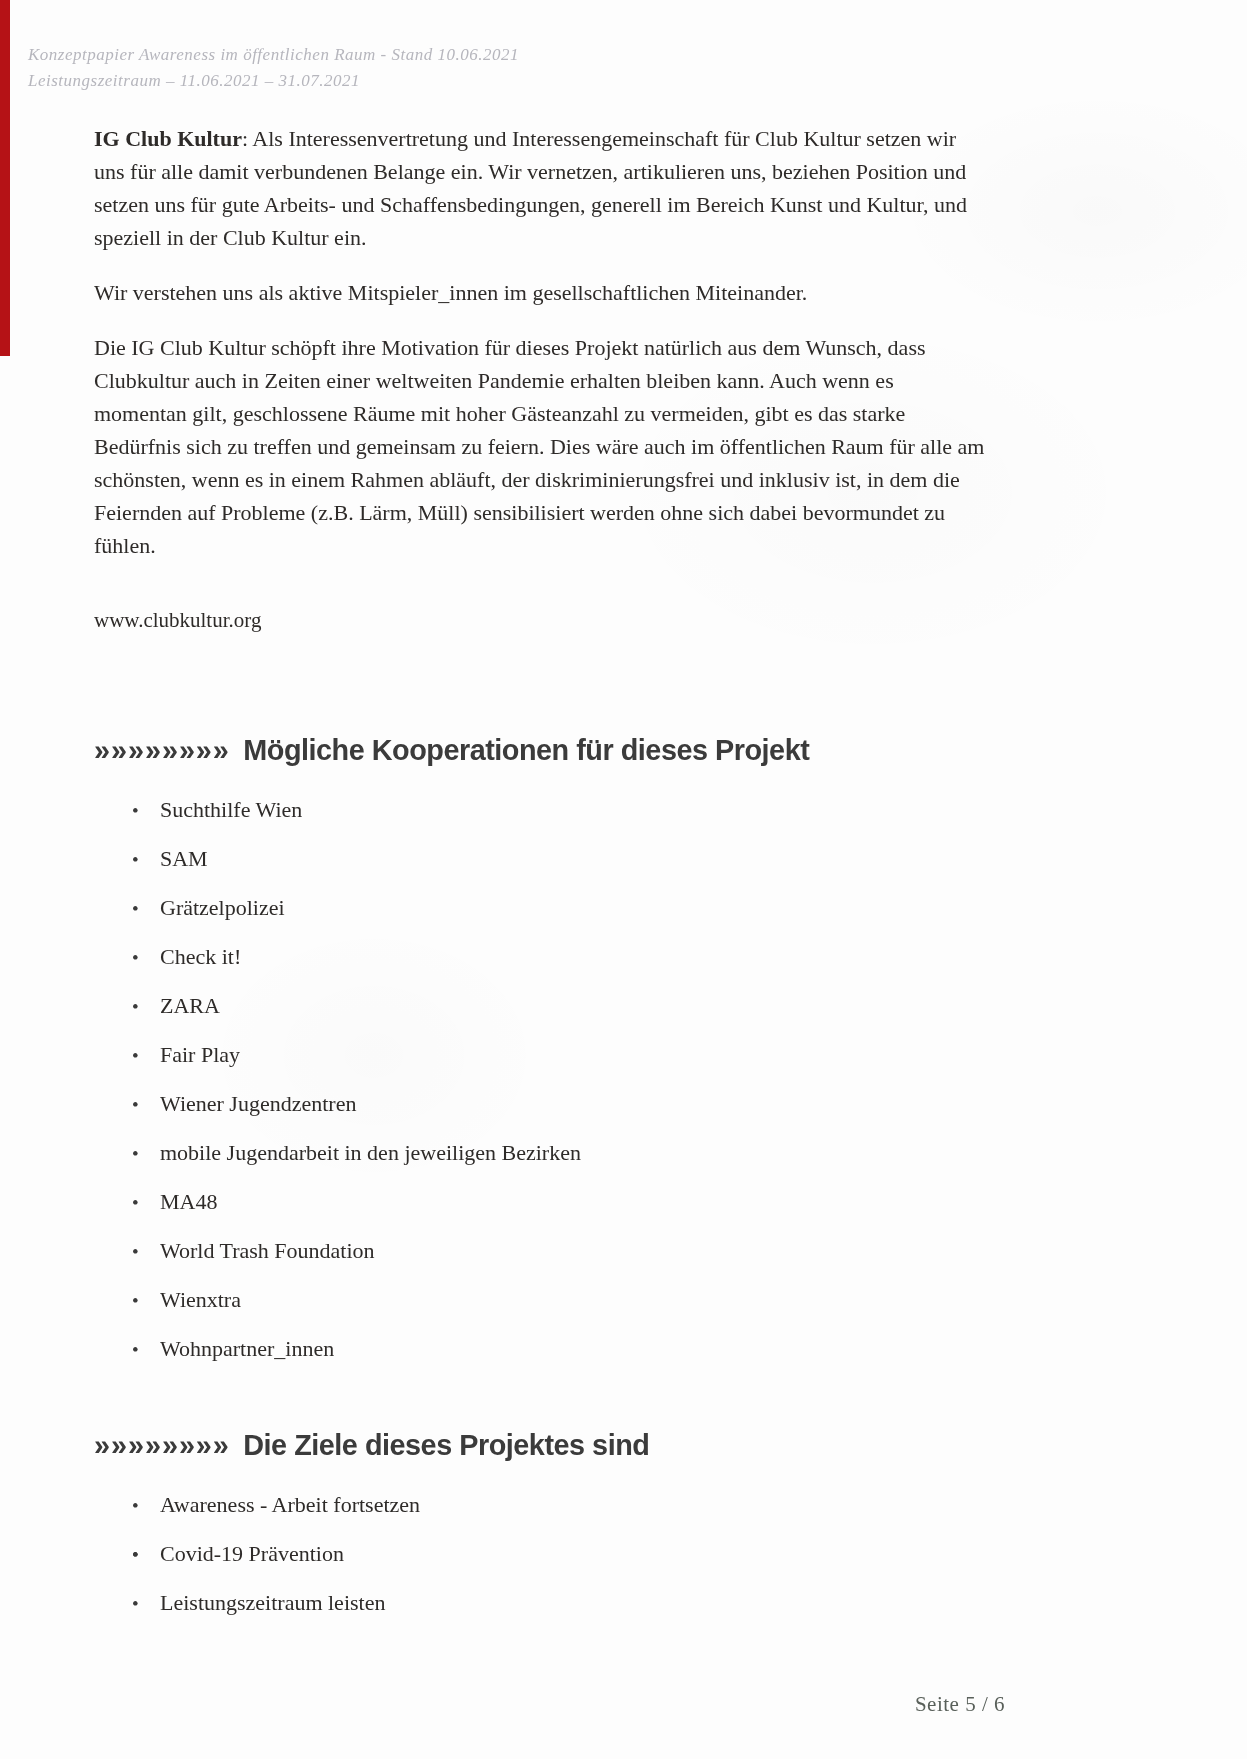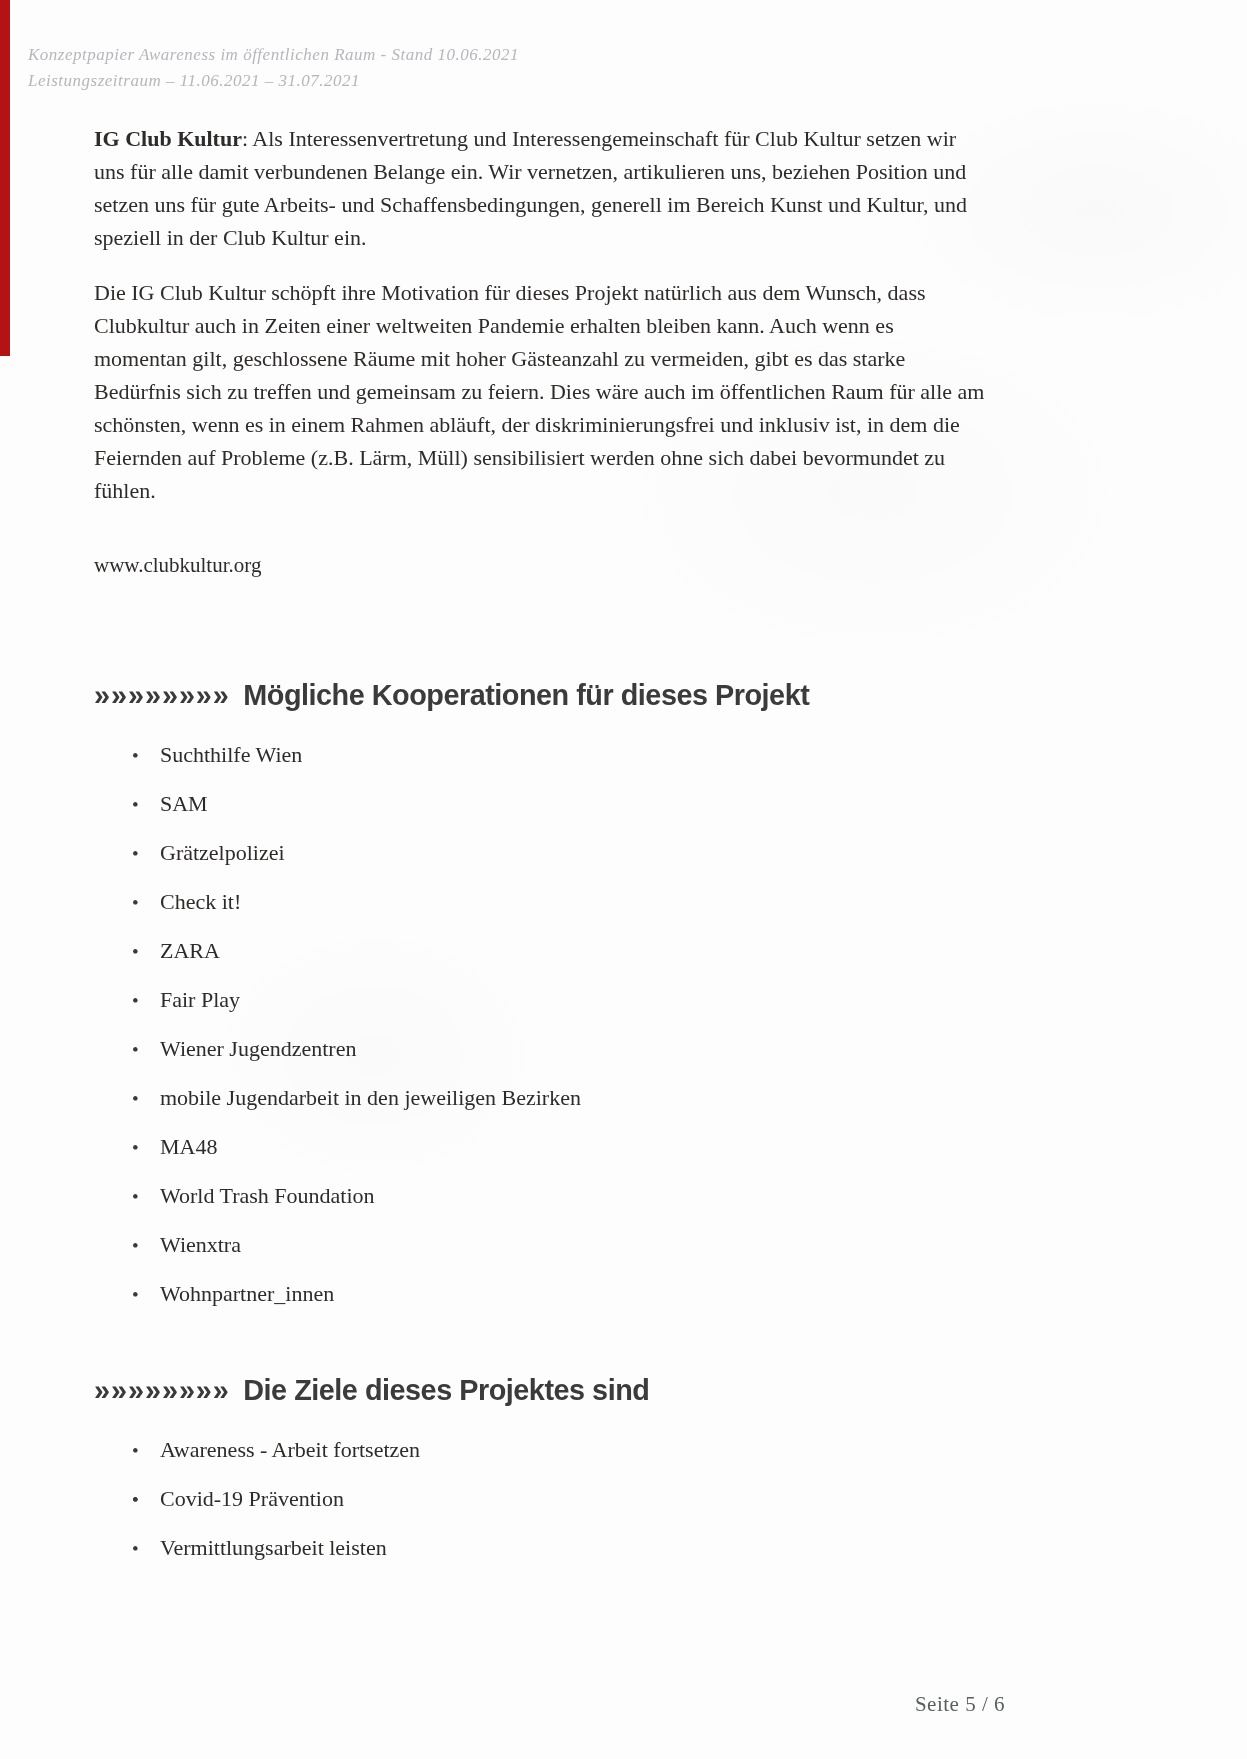--- a/index.html
+++ b/index.html
@@ -116,20 +116,21 @@
 
   <div class="scan-header" style="color: rgb(182, 182, 189);">
     <div>Konzeptpapier Awareness im öffentlichen Raum - Stand 10.06.2021</div>
     <div>Leistungszeitraum – 11.06.2021 – 31.07.2021</div>
   </div>
 
   <div class="content">
 
     <p class="para"><span class="lead">IG Club Kultur</span><span>: Als Interessenvertretung und Interessengemeinschaft für Club Kultur setzen wir uns für alle damit verbundenen Belange ein. Wir vernetzen, artikulieren uns, beziehen Position und setzen uns für gute Arbeits- und Schaffensbedingungen, generell im Bereich Kunst und Kultur, und speziell in der Club Kultur ein.</span></p>
 
+    <p class="para">Wir verstehen uns als aktive Mitspieler_innen im gesellschaftlichen Miteinander.</p>
 
     <p class="para">Die IG Club Kultur schöpft ihre Motivation für dieses Projekt natürlich aus dem Wunsch, dass Clubkultur auch in Zeiten einer weltweiten Pandemie erhalten bleiben kann. Auch wenn es momentan gilt, geschlossene Räume mit hoher Gästeanzahl zu vermeiden, gibt es das starke Bedürfnis sich zu treffen und gemeinsam zu feiern. Dies wäre auch im öffentlichen Raum für alle am schönsten, wenn es in einem Rahmen abläuft, der diskriminierungsfrei und inklusiv ist, in dem die Feiernden auf Probleme (z.B. Lärm, Müll) sensibilisiert werden ohne sich dabei bevormundet zu fühlen.</p>
 
     <p class="para website">www.clubkultur.org</p>
 
     <div class="section" id="section-koop">
       <div class="section-heading">
         <span class="marker">»»»»»»»»</span><span>Mögliche Kooperationen für dieses Projekt</span>
       </div>
       <ul class="doc-list">
@@ -196,21 +197,21 @@
 
           <li>
             <span class="bullet">•</span>
           </li>
 
           <li>
             <span class="bullet">•</span><span>Covid-19 Prävention</span>
           </li>
 
           <li>
-            <span class="bullet">•</span><span>Vermittlungsarbeit leisten</span>
+            <span class="bullet">•</span><span>Leistungszeitraum leisten</span>
           </li>
         </ul>
     </div>
 
   </div>
 
   <div class="page-footer" style="color: rgb(89, 96, 90);">Seite 5 / 6</div>
 
 </div>
 

